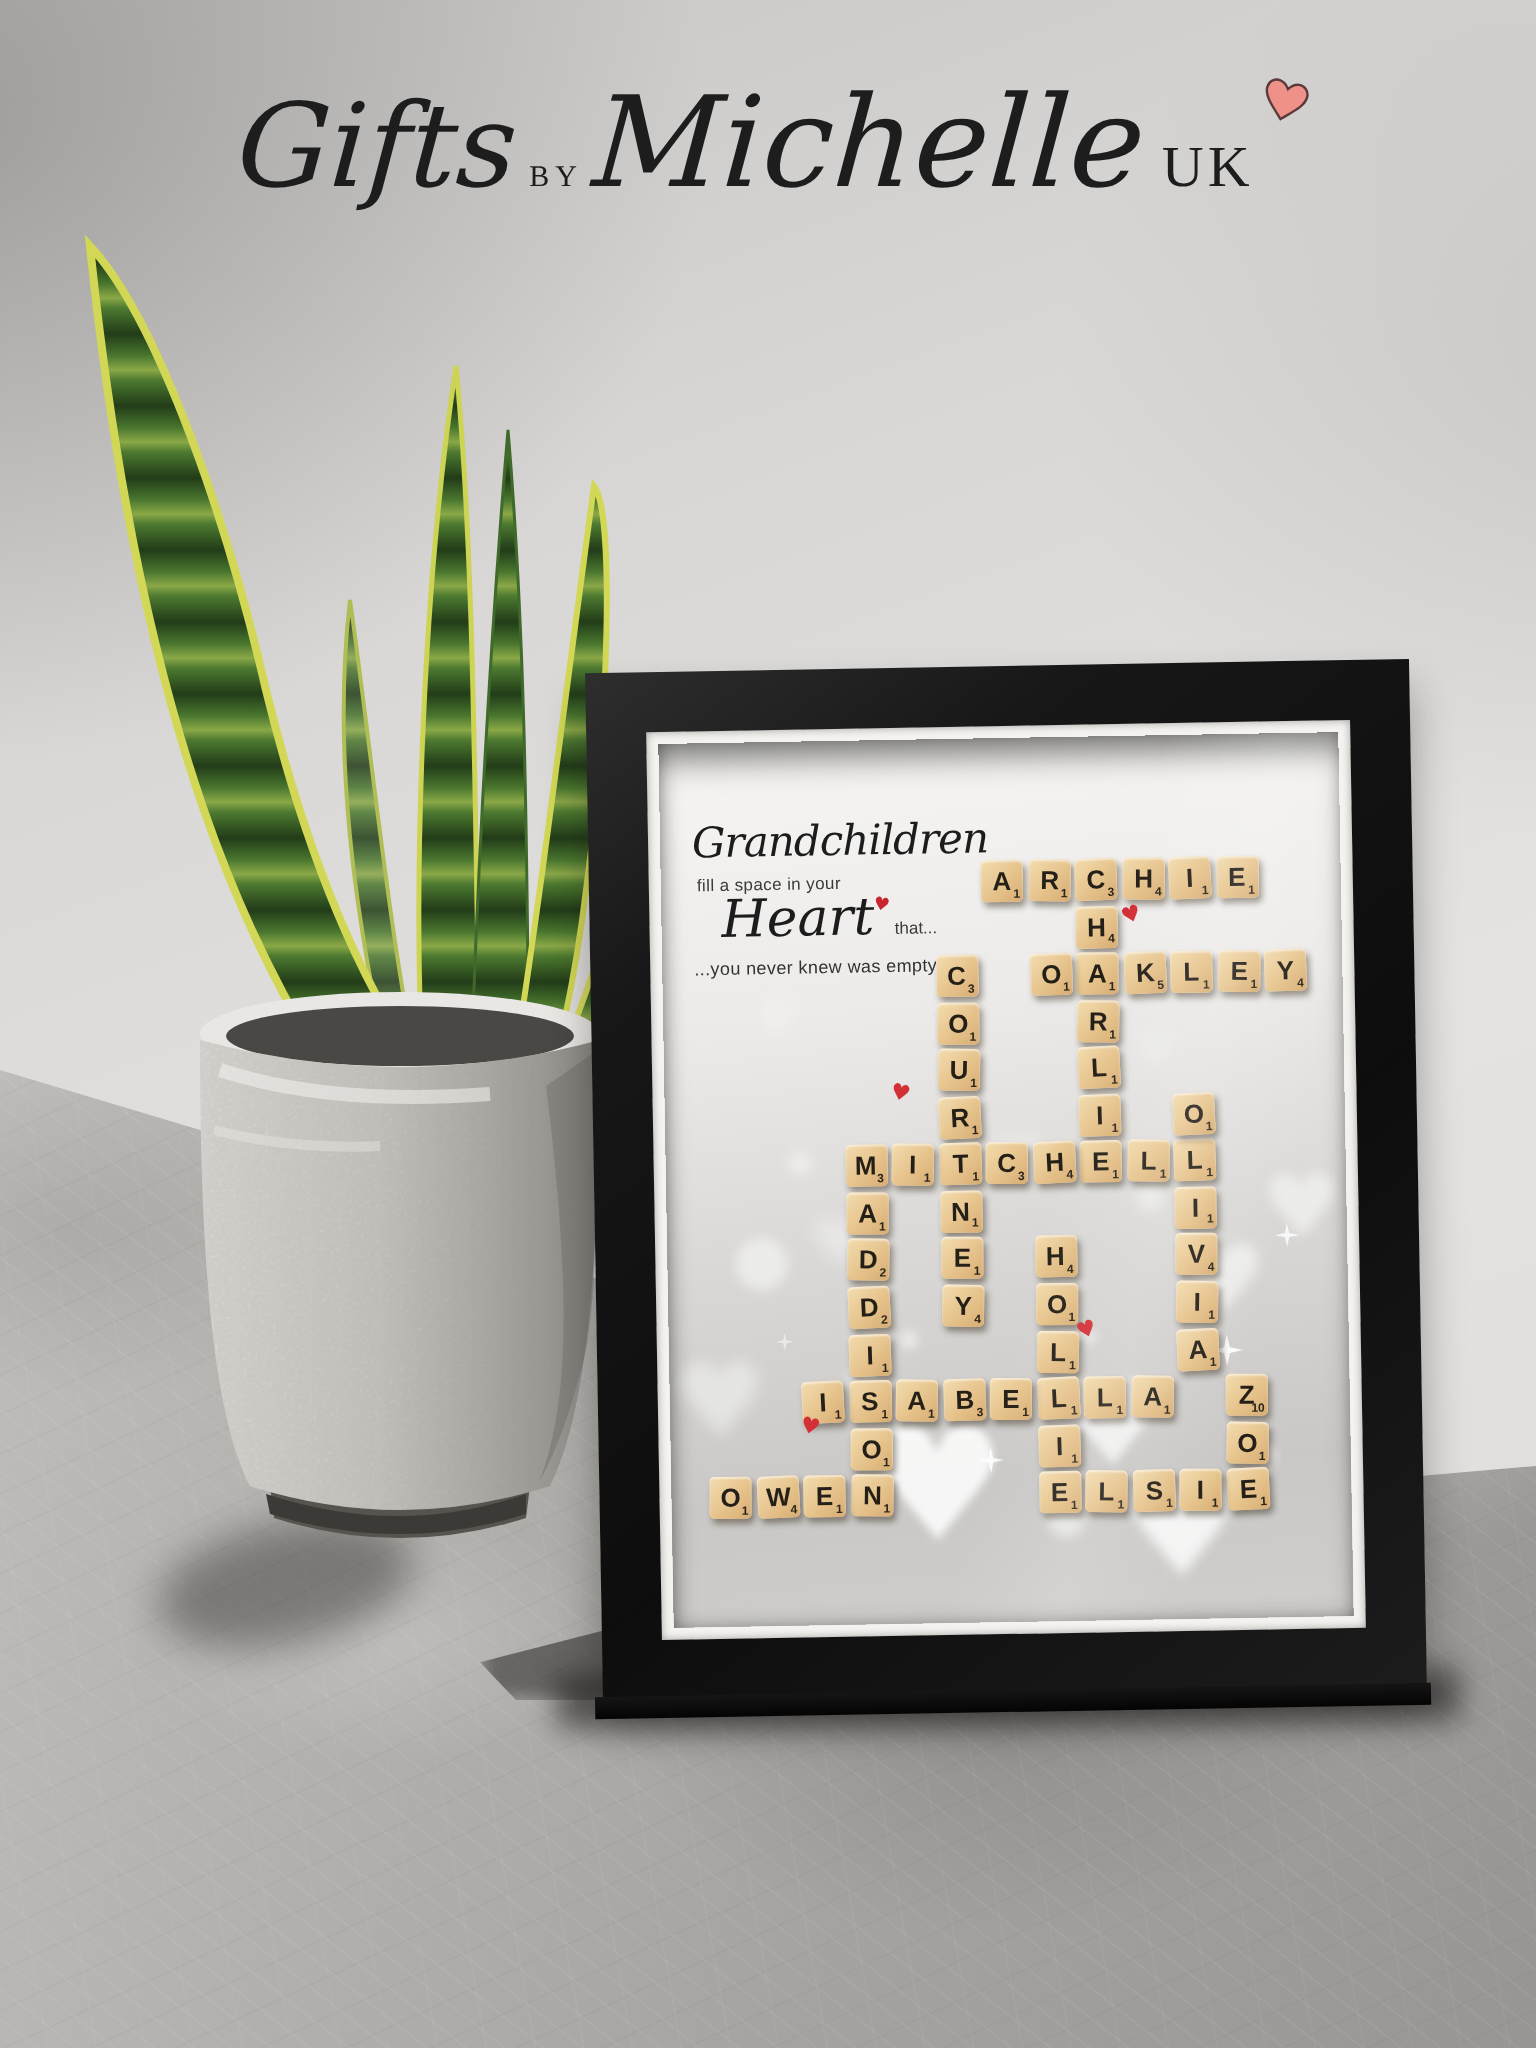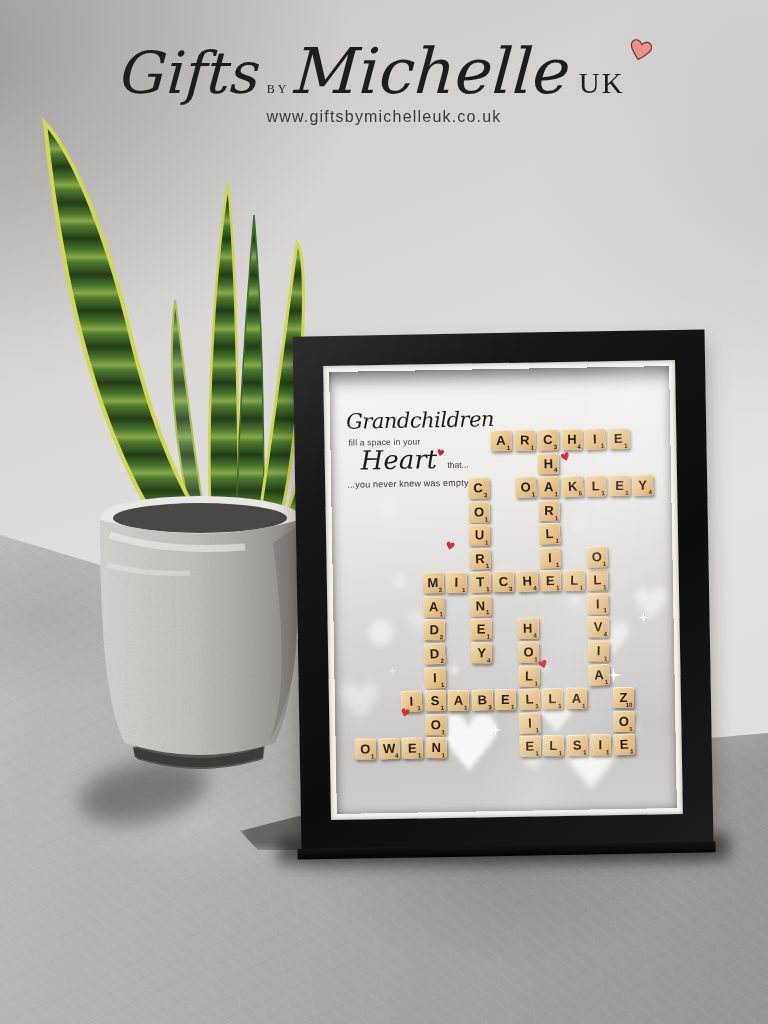--- a/index.html
+++ b/index.html
@@ -43,21 +43,21 @@
   .frame-wedge{position:absolute;left:240px;top:808px;width:90px;height:42px;
     background:rgba(25,23,21,.5);filter:blur(5px);
     clip-path:polygon(0 55%,100% 0,100% 100%,20% 100%);}
   
   .logo{position:absolute;left:0;right:0;top:40px;text-align:center;color:#1d1d1d;}
   .logo-row{display:flex;justify-content:center;align-items:baseline;gap:6px;padding-left:6px;}
   .script{font-family:"DejaVu Serif",serif;font-style:italic;transform:skewX(-4deg);}
   .gifts{font-size:58px;line-height:1;}
   .michelle{font-size:63px;line-height:1;}
   .smallcaps{font-family:"Liberation Serif",serif;letter-spacing:3px;}
-  .by{font-size:12px;}
+  .by{font-size:15px;}
   .uk{font-size:29px;letter-spacing:2px;margin-left:2px;text-align:center;}
   .logo-heart{display:inline-block;transform:translateY(-30px) rotate(14deg);margin-left:-4px;}
   .tagline{margin-top:14px;font-size:17px;letter-spacing:1.5px;word-spacing:2px;}
   .website{margin-top:5px;font-size:16px;color:#3b3b3b;letter-spacing:1.2px;}
   
   .plant{position:absolute;left:15px;top:95px;z-index:3;}
   
   .frame{position:absolute;left:297px;top:333px;width:412px;height:514px;z-index:4;
     transform:rotate(-1deg);
     background:linear-gradient(145deg,#2e2e2e 0%,#171717 22%,#0d0d0d 60%,#1c1c1c 100%);
@@ -112,21 +112,20 @@
       <span class="script gifts">Gifts</span>
       <span class="smallcaps by">BY</span>
       <span class="script michelle">Michelle</span>
       <span class="smallcaps uk">UK</span>
       <span class="logo-heart">
         <svg width="26" height="26" viewBox="0 0 24 24">
           <path d="M12 21 C 7 16 2.5 12.5 2.5 8.2 C 2.5 5.2 5 3.4 7.4 3.6 C 9.4 3.8 10.9 5.1 12 6.8 C 13.1 5.1 14.6 3.8 16.6 3.6 C 19 3.4 21.5 5.2 21.5 8.2 C 21.5 12.5 17 16 12 21 Z" fill="#ef9189" stroke="#5a3a3a" stroke-width="1.1"></path>
         </svg>
       </span>
     </div>
-    <div class="website">www.giftsbymichelleuk.co.uk</div>
   </div>
 
   <div class="plant">
     <svg width="350" height="700" viewBox="0 0 350 700">
       <defs>
         <linearGradient id="bands" x1="0" y1="0" x2="0" y2="36" gradientUnits="userSpaceOnUse" spreadMethod="repeat">
           <stop offset="0" stop-color="#223c18"></stop>
           <stop offset="0.3" stop-color="#49762e"></stop>
           <stop offset="0.5" stop-color="#8aa847"></stop>
           <stop offset="0.64" stop-color="#4d7a30"></stop>

